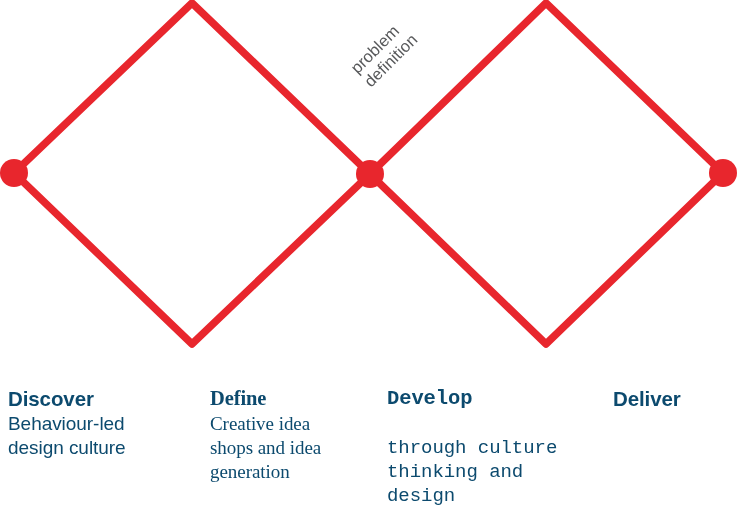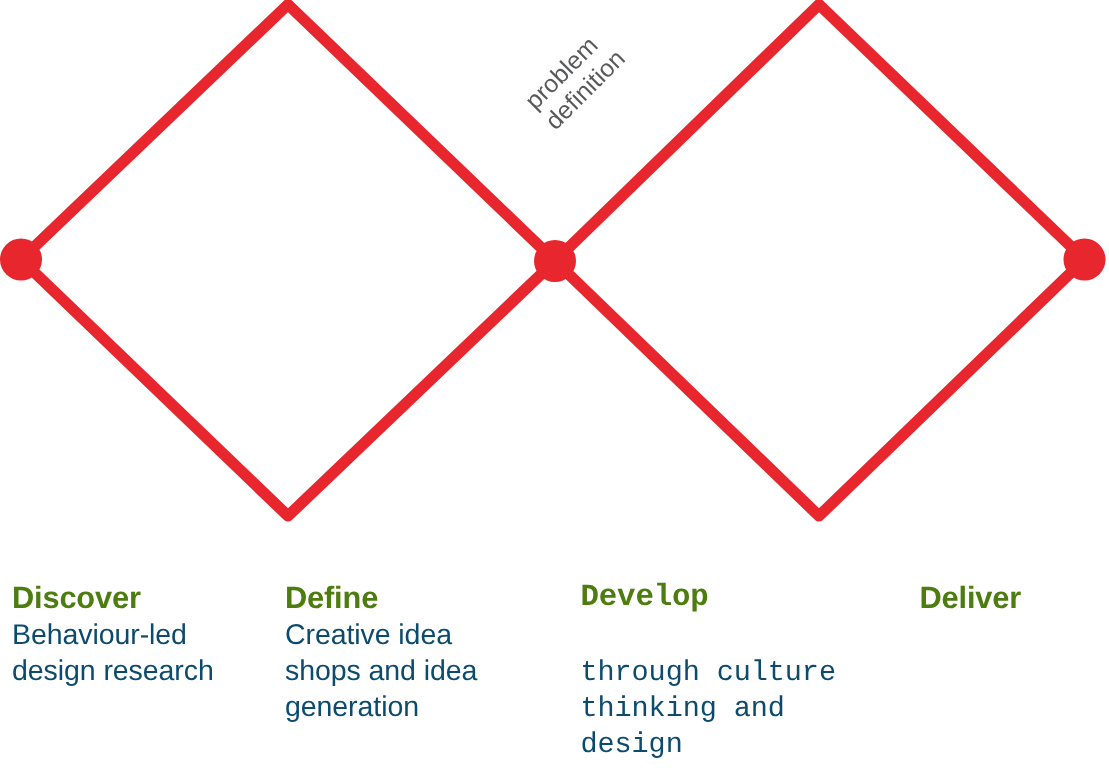--- a/index.html
+++ b/index.html
@@ -58,38 +58,38 @@
     top: 386px;
     width: 739px;
     height: 131px;
   }
   .stage-column {
     position: absolute;
     top: 0;
   }
   .stage-column .stage-title {
     display: block;
-    color: #4d7c0f;
+    color: #0c4a6e;
     font-size: 20.5px;
     font-weight: bold;
     line-height: 25px;
     letter-spacing: -0.1px;
     margin: 0 0 1px 0;
   }
   .stage-column .stage-desc {
     display: block;
     color: #0c4a6e;
     font-size: 19px;
     line-height: 24px;
     font-weight: normal;
     letter-spacing: -0.05px;
   }
 
   .col-1 { left: 8px;   width: 190px; }
-  .col-2 { left: 190px; width: 178px; }
+  .col-2 { left: 210px; width: 178px; font-family: Liberation Serif, serif; }
   .col-3 { left: 387px; width: 180px; font-family: Liberation Mono, monospace; }
   .col-4 { left: 569px; width: 168px; margin-left: 44px; }
 </style>
 </head>
 <body>
 
 <div id="diagram-stage">
 
   <svg id="double-diamond-svg" width="739" height="380" viewBox="0 0 739 380">
 
@@ -108,21 +108,21 @@
   </div>
 
 </div>
 
 <div id="stage-captions">
 
   <div class="stage-column col-1">
     <span class="stage-title">Discover</span>
     <span class="stage-desc">
       <span>Behaviour-led</span><br>
-      <span>design research</span>
+      <span>design culture</span>
     </span>
   </div>
 
   <div class="stage-column col-2">
     <span class="stage-title">Define</span>
     <span class="stage-desc">
       <span>Creative idea</span><br>
       <span>shops and idea</span><br>
       <span>generation</span>
     </span>

